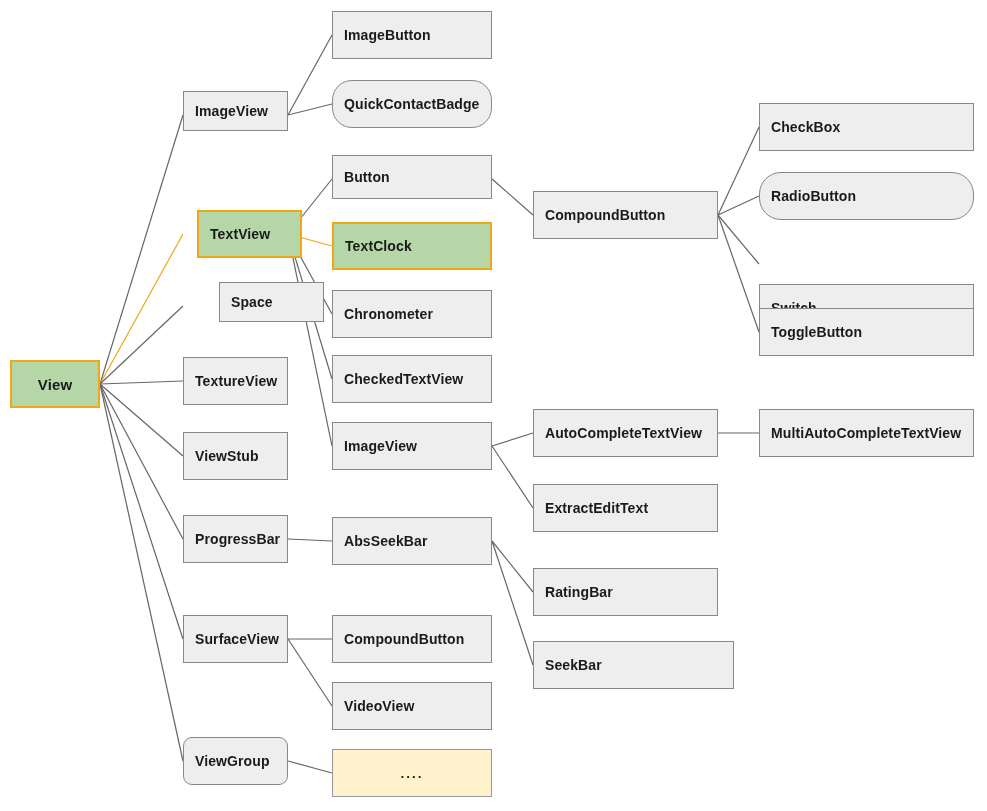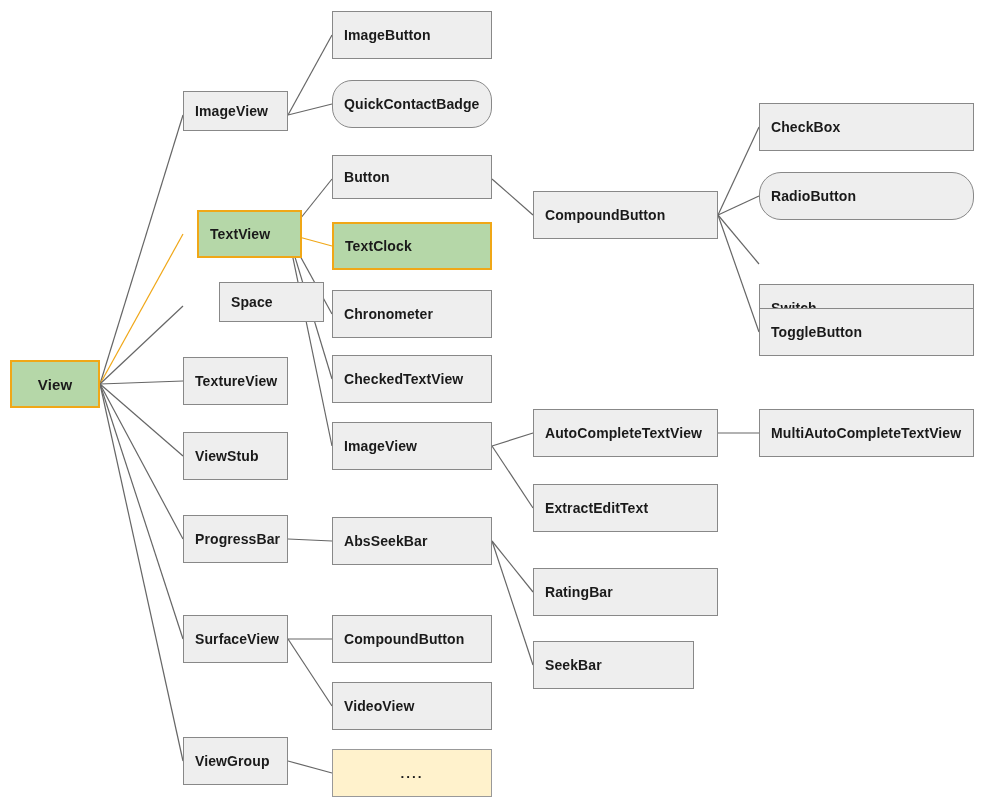--- a/index.html
+++ b/index.html
@@ -94,36 +94,36 @@
     </svg>
   <div id="nodes">
       <div class="node root" style="left: 10px; top: 360px; width: 90px; height: 48px;">View</div>
       <div class="node" style="left: 183px; top: 91px; width: 105px; height: 40px;">ImageView</div>
       <div class="node hl" style="left: 197px; top: 210px; width: 105px; height: 48px;">TextView</div>
       <div class="node" style="left: 183px; top: 282px; width: 105px; height: 40px; margin-left: 36px;">Space</div>
       <div class="node" style="left: 183px; top: 357px; width: 105px; height: 48px;">TextureView</div>
       <div class="node" style="left: 183px; top: 432px; width: 105px; height: 48px;">ViewStub</div>
       <div class="node" style="left: 183px; top: 515px; width: 105px; height: 48px;">ProgressBar</div>
       <div class="node" style="left: 183px; top: 615px; width: 105px; height: 48px;">SurfaceView</div>
-      <div class="node" style="left: 183px; top: 737px; width: 105px; height: 48px;">ViewGroup</div>
+      <div class="node" style="left: 183px; top: 737px; width: 105px; height: 48px; border-radius: 9px;">ViewGroup</div>
       <div class="node" style="left: 332px; top: 11px; width: 160px; height: 48px;">ImageButton</div>
       <div class="node" style="left: 332px; top: 80px; width: 160px; height: 48px; border-radius: 20px;">QuickContactBadge</div>
       <div class="node" style="left: 332px; top: 155px; width: 160px; height: 44px;">Button</div>
       <div class="node hl" style="left: 332px; top: 222px; width: 160px; height: 48px;">TextClock</div>
       <div class="node" style="left: 332px; top: 290px; width: 160px; height: 48px;">Chronometer</div>
       <div class="node" style="left: 332px; top: 355px; width: 160px; height: 48px;">CheckedTextView</div>
       <div class="node" style="left: 332px; top: 422px; width: 160px; height: 48px;">ImageView</div>
       <div class="node" style="left: 332px; top: 517px; width: 160px; height: 48px;">AbsSeekBar</div>
       <div class="node" style="left: 332px; top: 615px; width: 160px; height: 48px;">CompoundButton</div>
       <div class="node" style="left: 332px; top: 682px; width: 160px; height: 48px;">VideoView</div>
       <div class="node ellipsis" style="left: 332px; top: 749px; width: 160px; height: 48px;">....</div>
       <div class="node" style="left: 533px; top: 191px; width: 185px; height: 48px;">CompoundButton</div>
       <div class="node" style="left: 533px; top: 409px; width: 185px; height: 48px;">AutoCompleteTextView</div>
       <div class="node" style="left: 533px; top: 484px; width: 185px; height: 48px;">ExtractEditText</div>
       <div class="node" style="left: 533px; top: 568px; width: 185px; height: 48px;">RatingBar</div>
-      <div class="node" style="left: 533px; top: 641px; width: 161px; height: 48px;">SeekBar</div>
+      <div class="node" style="left: 533px; top: 641px; width: 201px; height: 48px;">SeekBar</div>
       <div class="node" style="left: 759px; top: 103px; width: 215px; height: 48px;">CheckBox</div>
       <div class="node" style="left: 759px; top: 172px; width: 215px; height: 48px; border-radius: 22px;">RadioButton</div>
       <div class="node" style="left: 759px; top: 240px; width: 215px; height: 48px; margin-top: 44px;">Switch</div>
       <div class="node" style="left: 759px; top: 308px; width: 215px; height: 48px;">ToggleButton</div>
       <div class="node" style="left: 759px; top: 409px; width: 215px; height: 48px;">MultiAutoCompleteTextView</div>
     </div>
 </div>
 
 </body></html>

